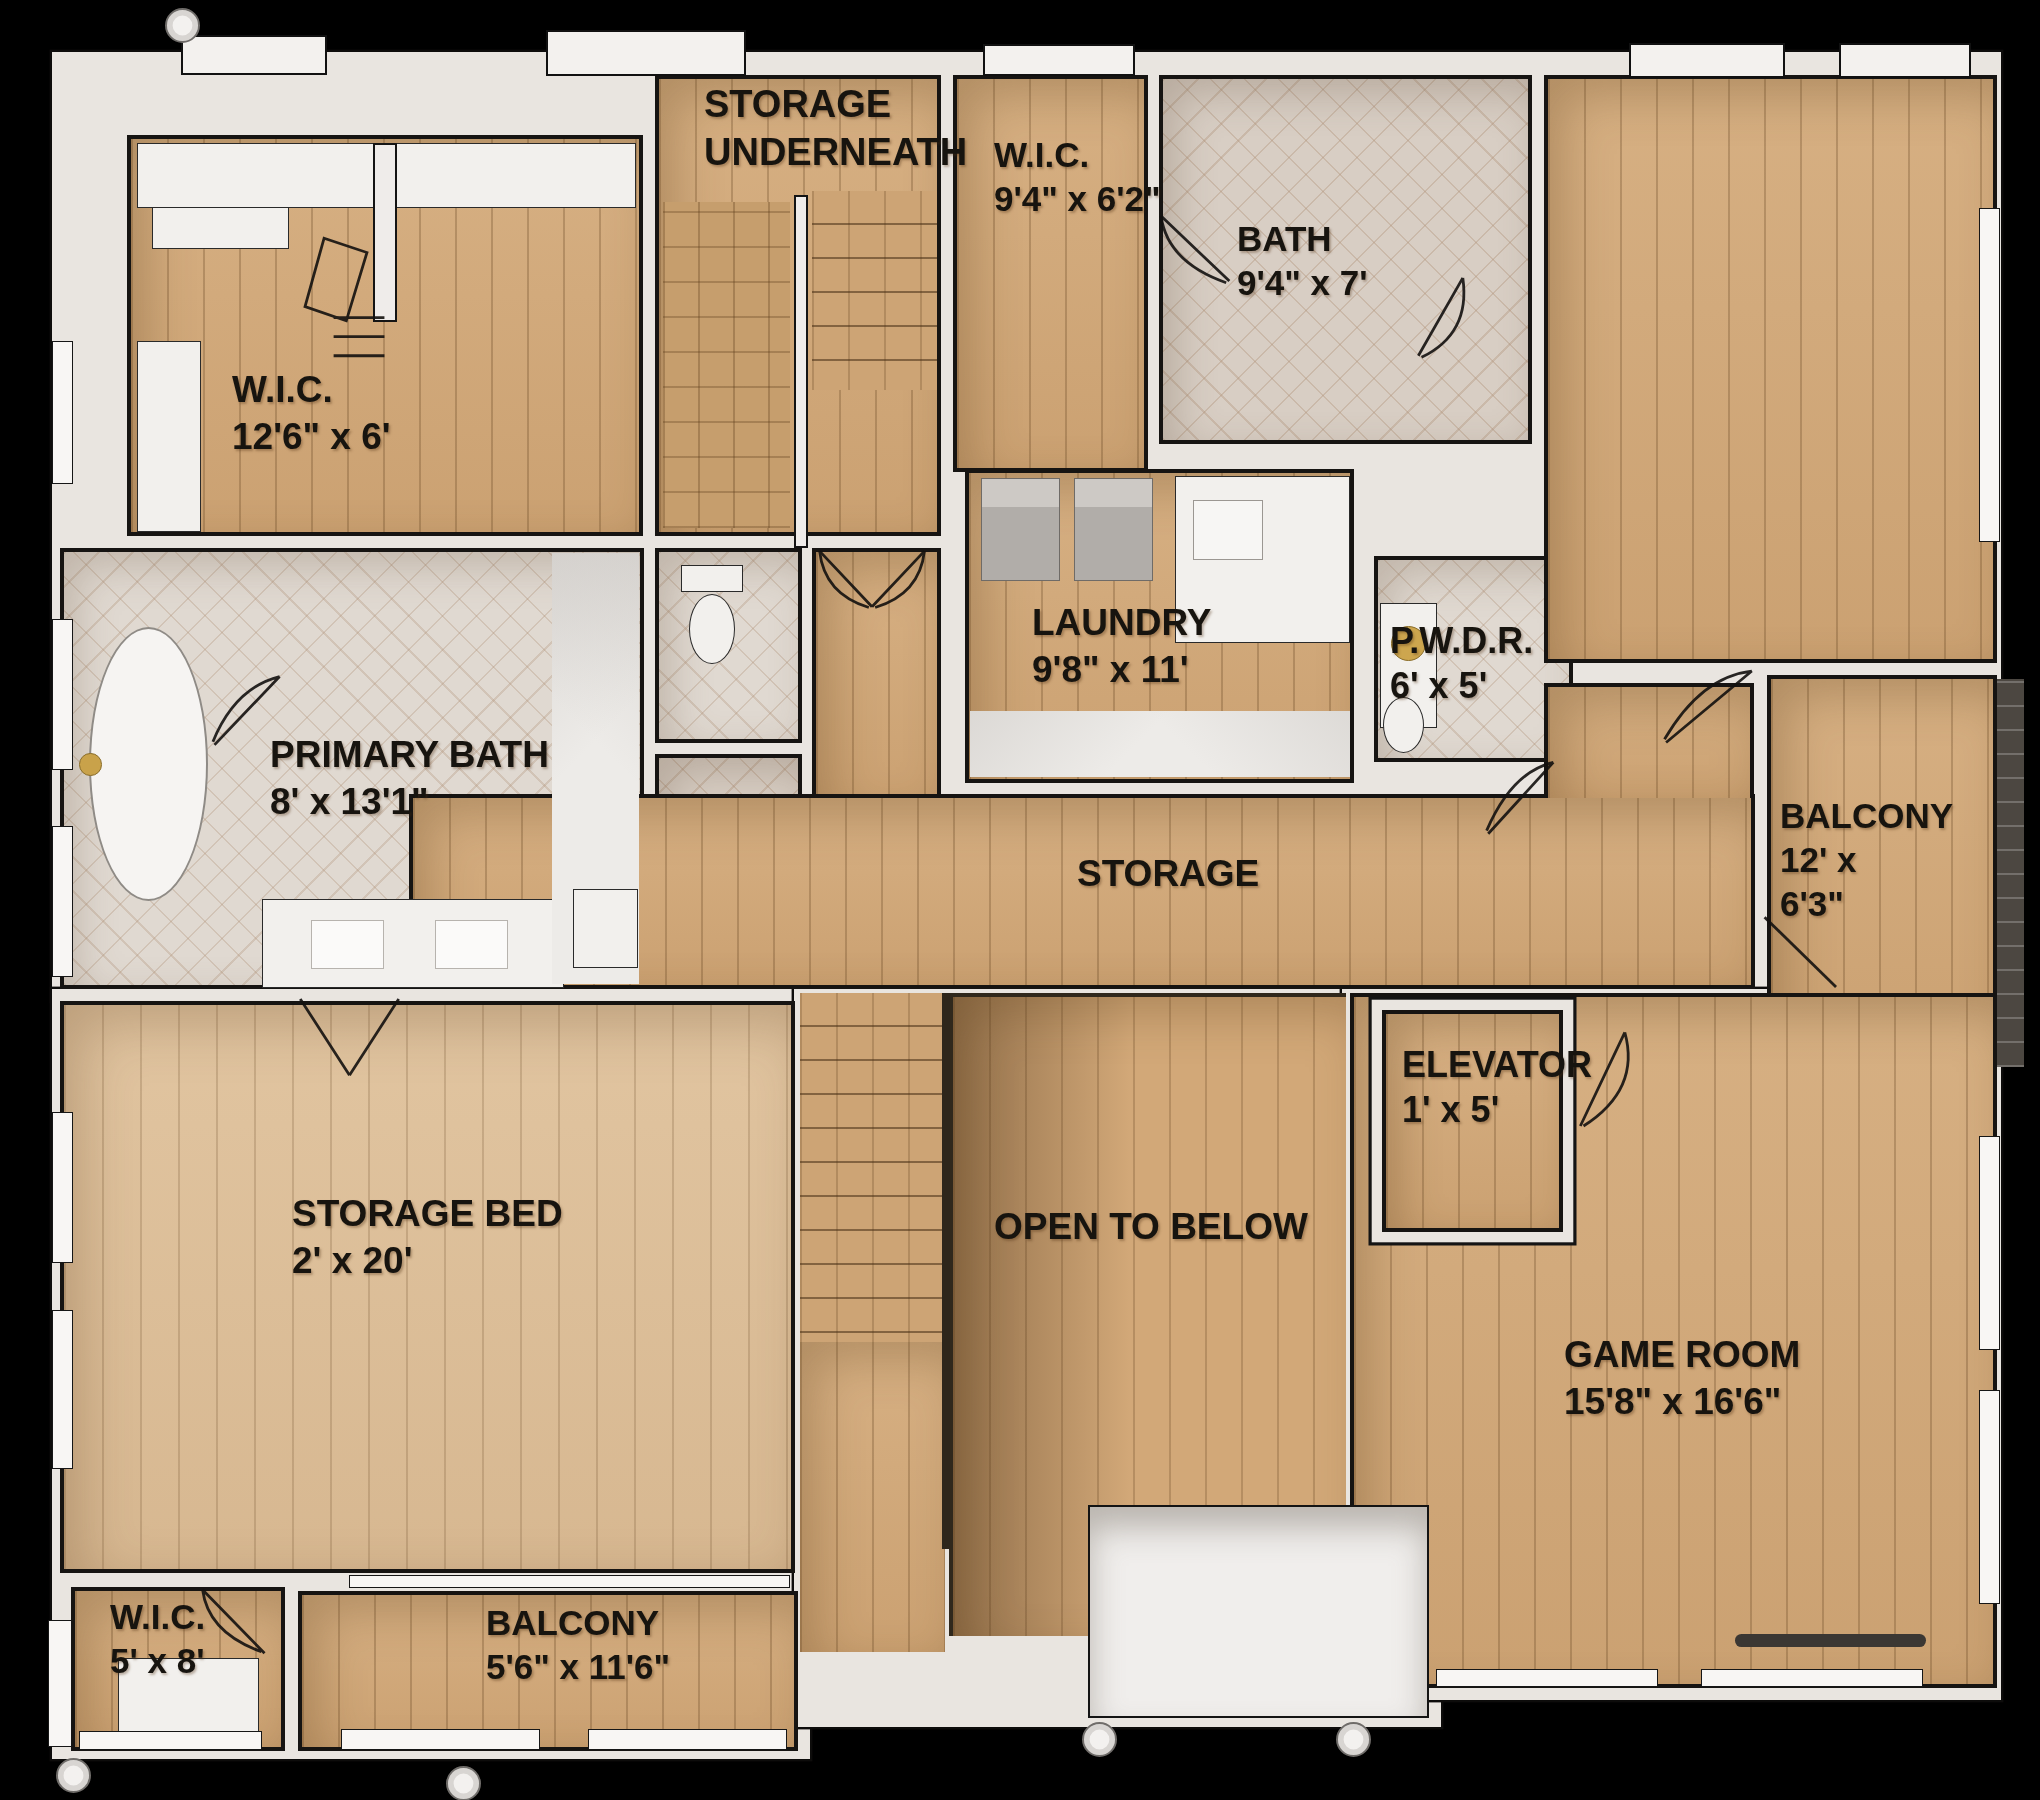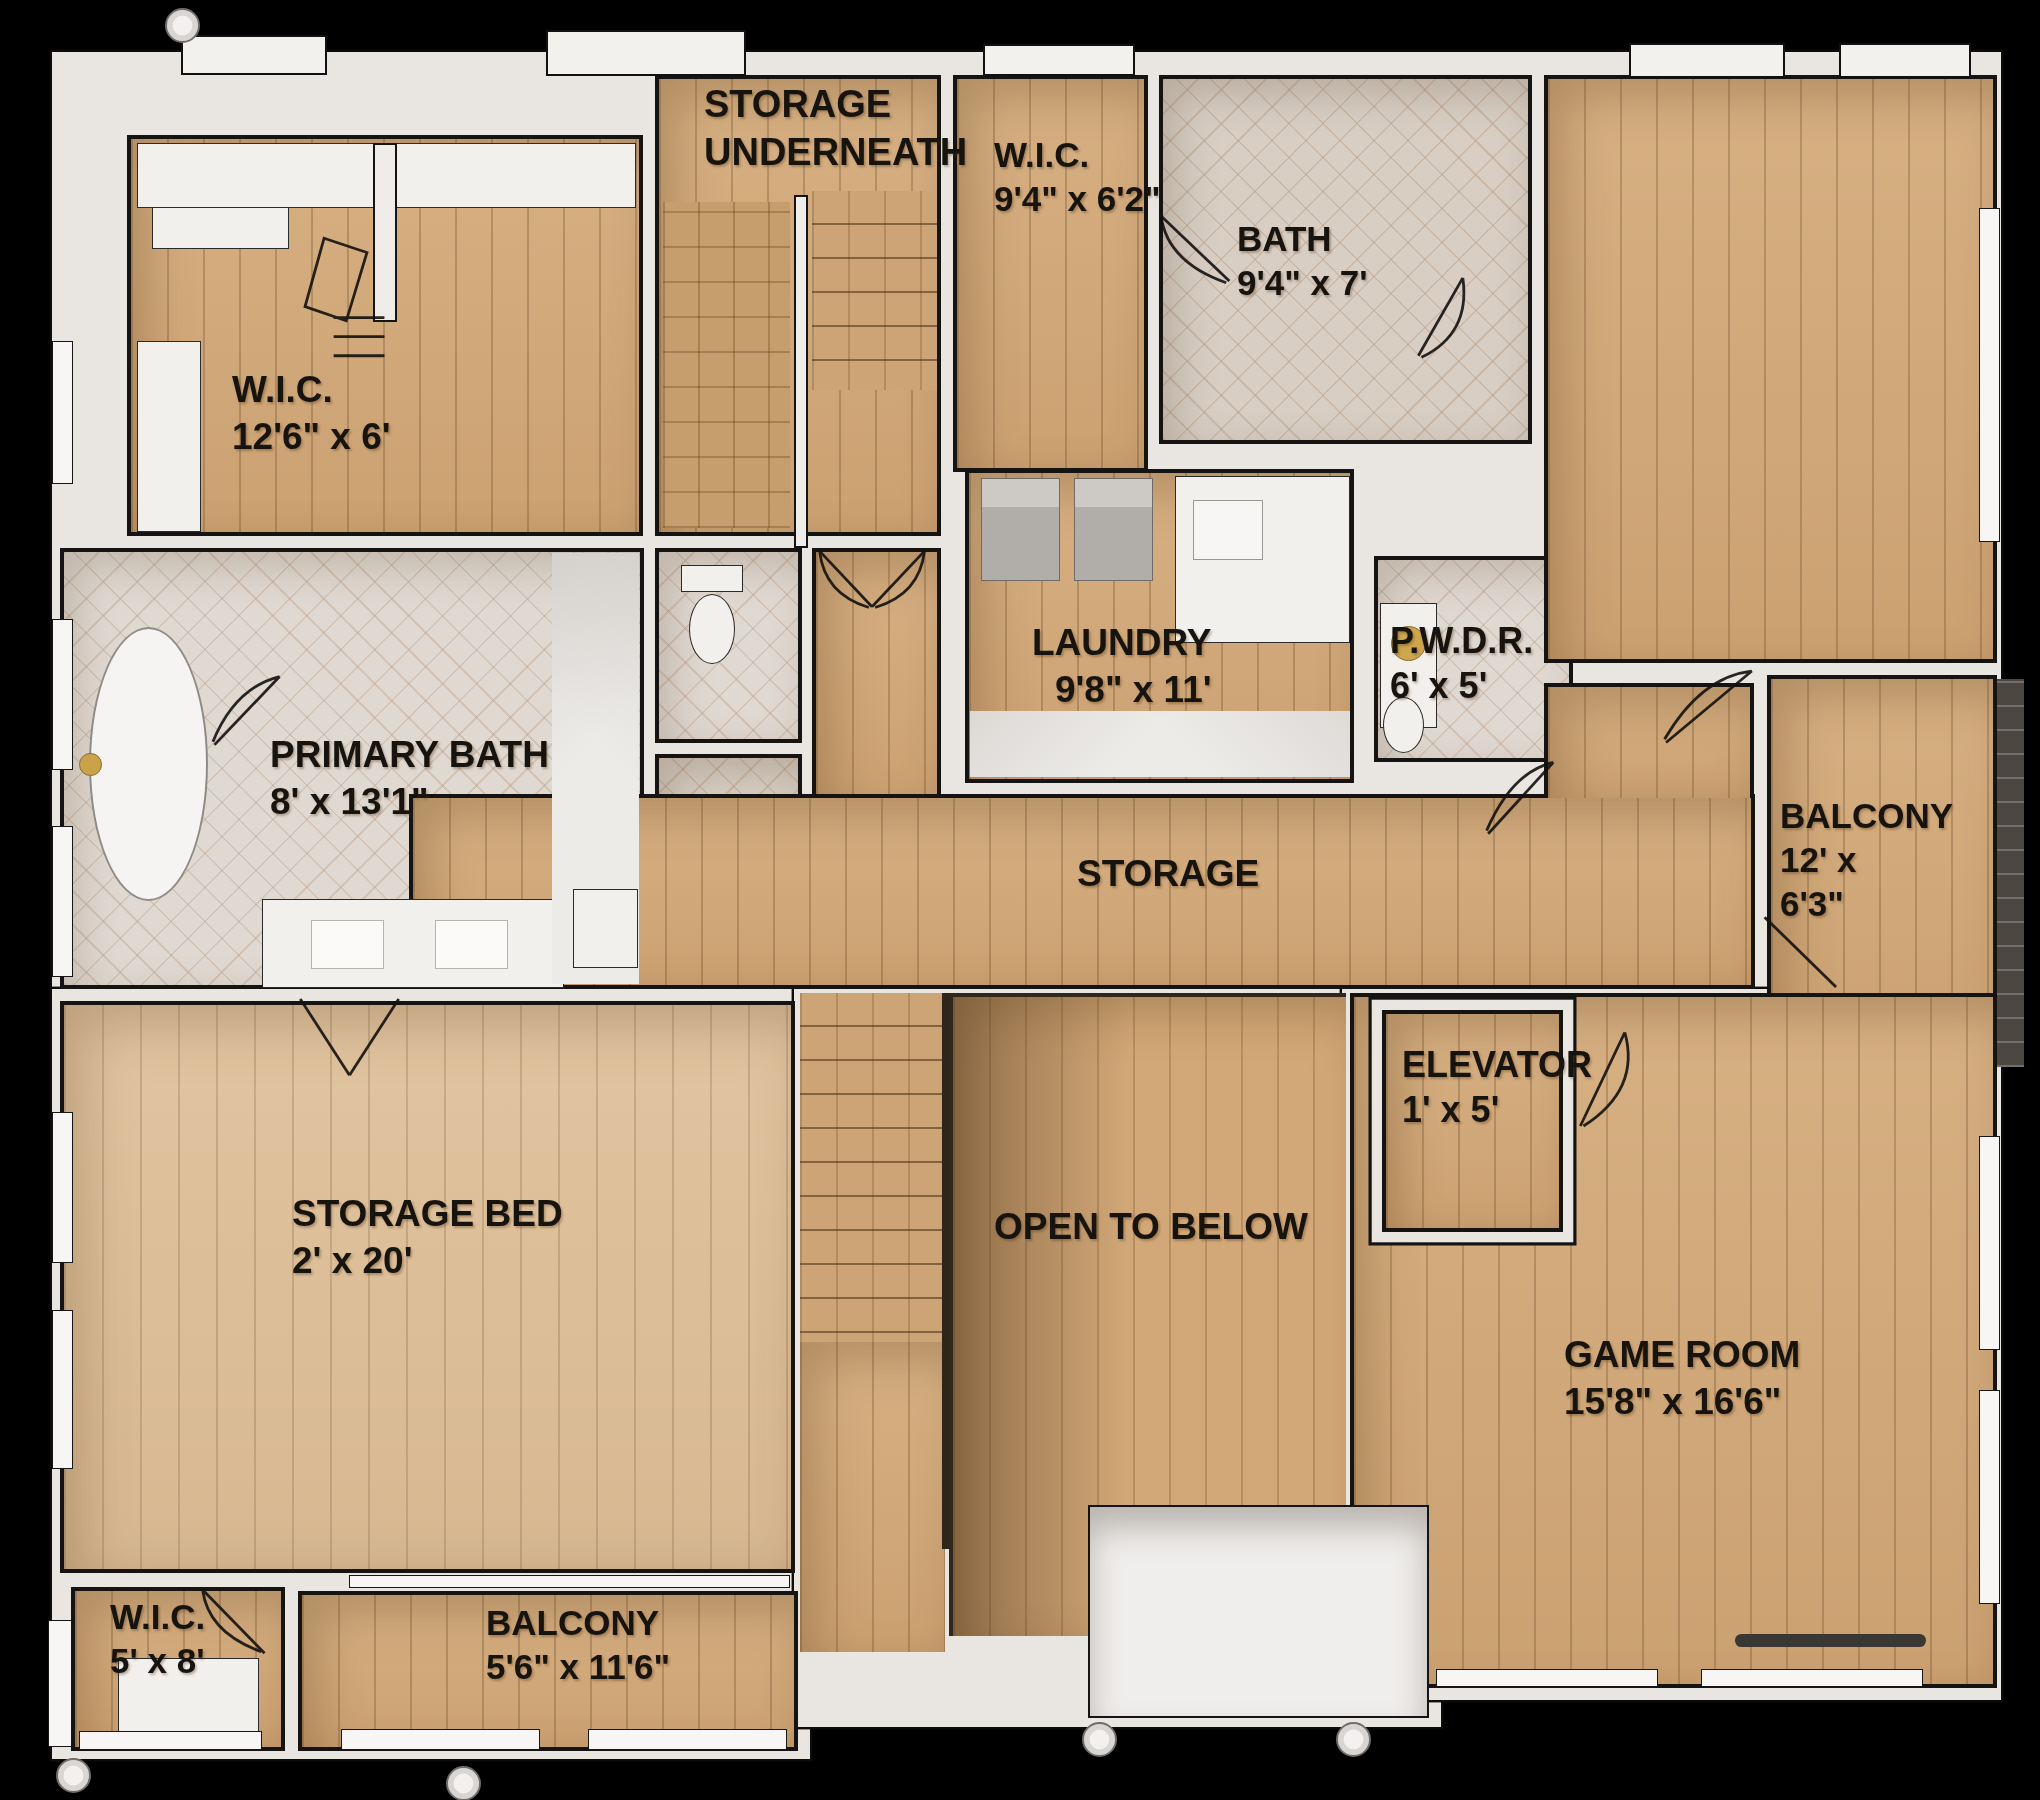--- a/index.html
+++ b/index.html
@@ -171,21 +171,21 @@
       <span>UNDERNEATH</span>
   </div>
   <div class="lbl sm" style="left:994px;top:133px;">
     <span>W.I.C.</span>
       <span>9'4" x 6'2"</span>
   </div>
   <div class="lbl sm" style="left:1237px;top:217px;">
     <span>BATH</span>
       <span>9'4" x 7'</span>
   </div>
-  <div class="lbl" style="left:1032px;top:620px;text-align:right;">
+  <div class="lbl" style="left:1032px;top:600px;">
     <span>LAUNDRY</span>
       <span>9'8" x 11'</span>
   </div>
   <div class="lbl xs" style="left:1390px;top:618px;z-index:8;">
     <span>P.W.D.R.</span>
       <span>6' x 5'</span>
   </div>
   <div class="lbl sm" style="left:1780px;top:794px;">
     <span>BALCONY</span>
       <span>12' x</span>

